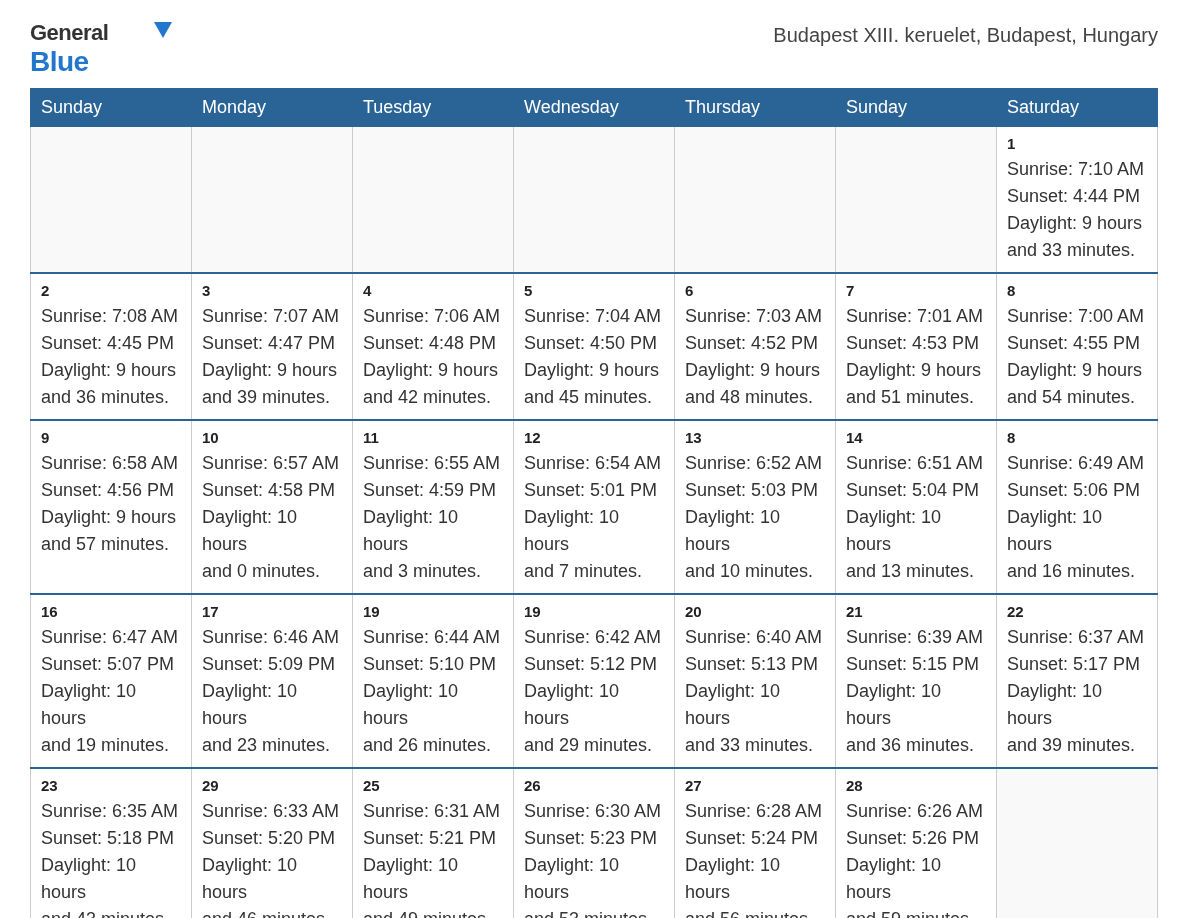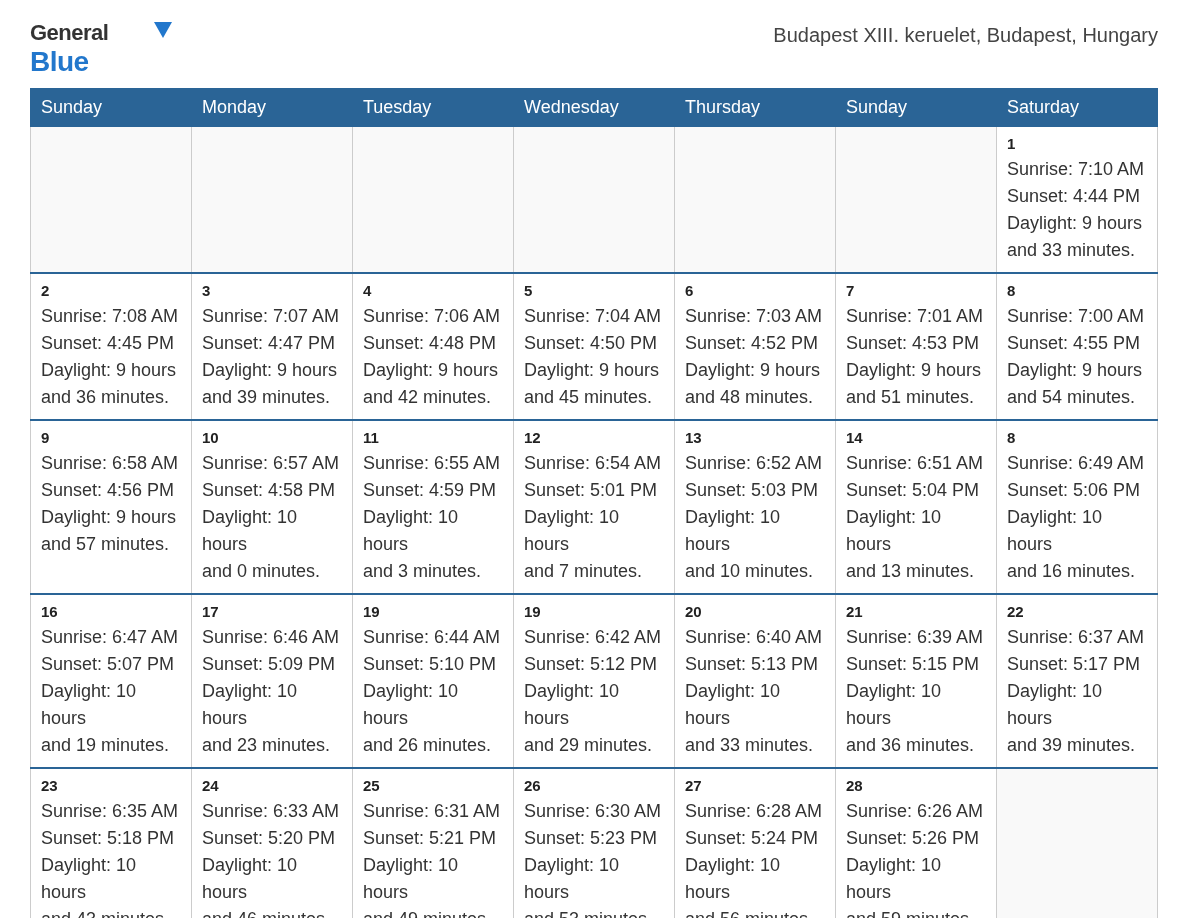--- a/index.html
+++ b/index.html
@@ -230,21 +230,21 @@
           <span class="day-number">22</span>
           <div class="day-info">Sunrise: 6:37 AM<br>Sunset: 5:17 PM<br>Daylight: 10 hours<br>and 39 minutes.</div>
         </td>
       </tr>
       <tr>
         <td>
           <span class="day-number">23</span>
           <div class="day-info">Sunrise: 6:35 AM<br>Sunset: 5:18 PM<br>Daylight: 10 hours<br>and 43 minutes.</div>
         </td>
         <td>
-          <span class="day-number">24</span>
+          <span class="day-number">29</span>
           <div class="day-info">Sunrise: 6:33 AM<br>Sunset: 5:20 PM<br>Daylight: 10 hours<br>and 46 minutes.</div>
         </td>
         <td>
           <span class="day-number">25</span>
           <div class="day-info">Sunrise: 6:31 AM<br>Sunset: 5:21 PM<br>Daylight: 10 hours<br>and 49 minutes.</div>
         </td>
         <td>
           <span class="day-number">26</span>
           <div class="day-info">Sunrise: 6:30 AM<br>Sunset: 5:23 PM<br>Daylight: 10 hours<br>and 53 minutes.</div>
         </td>

